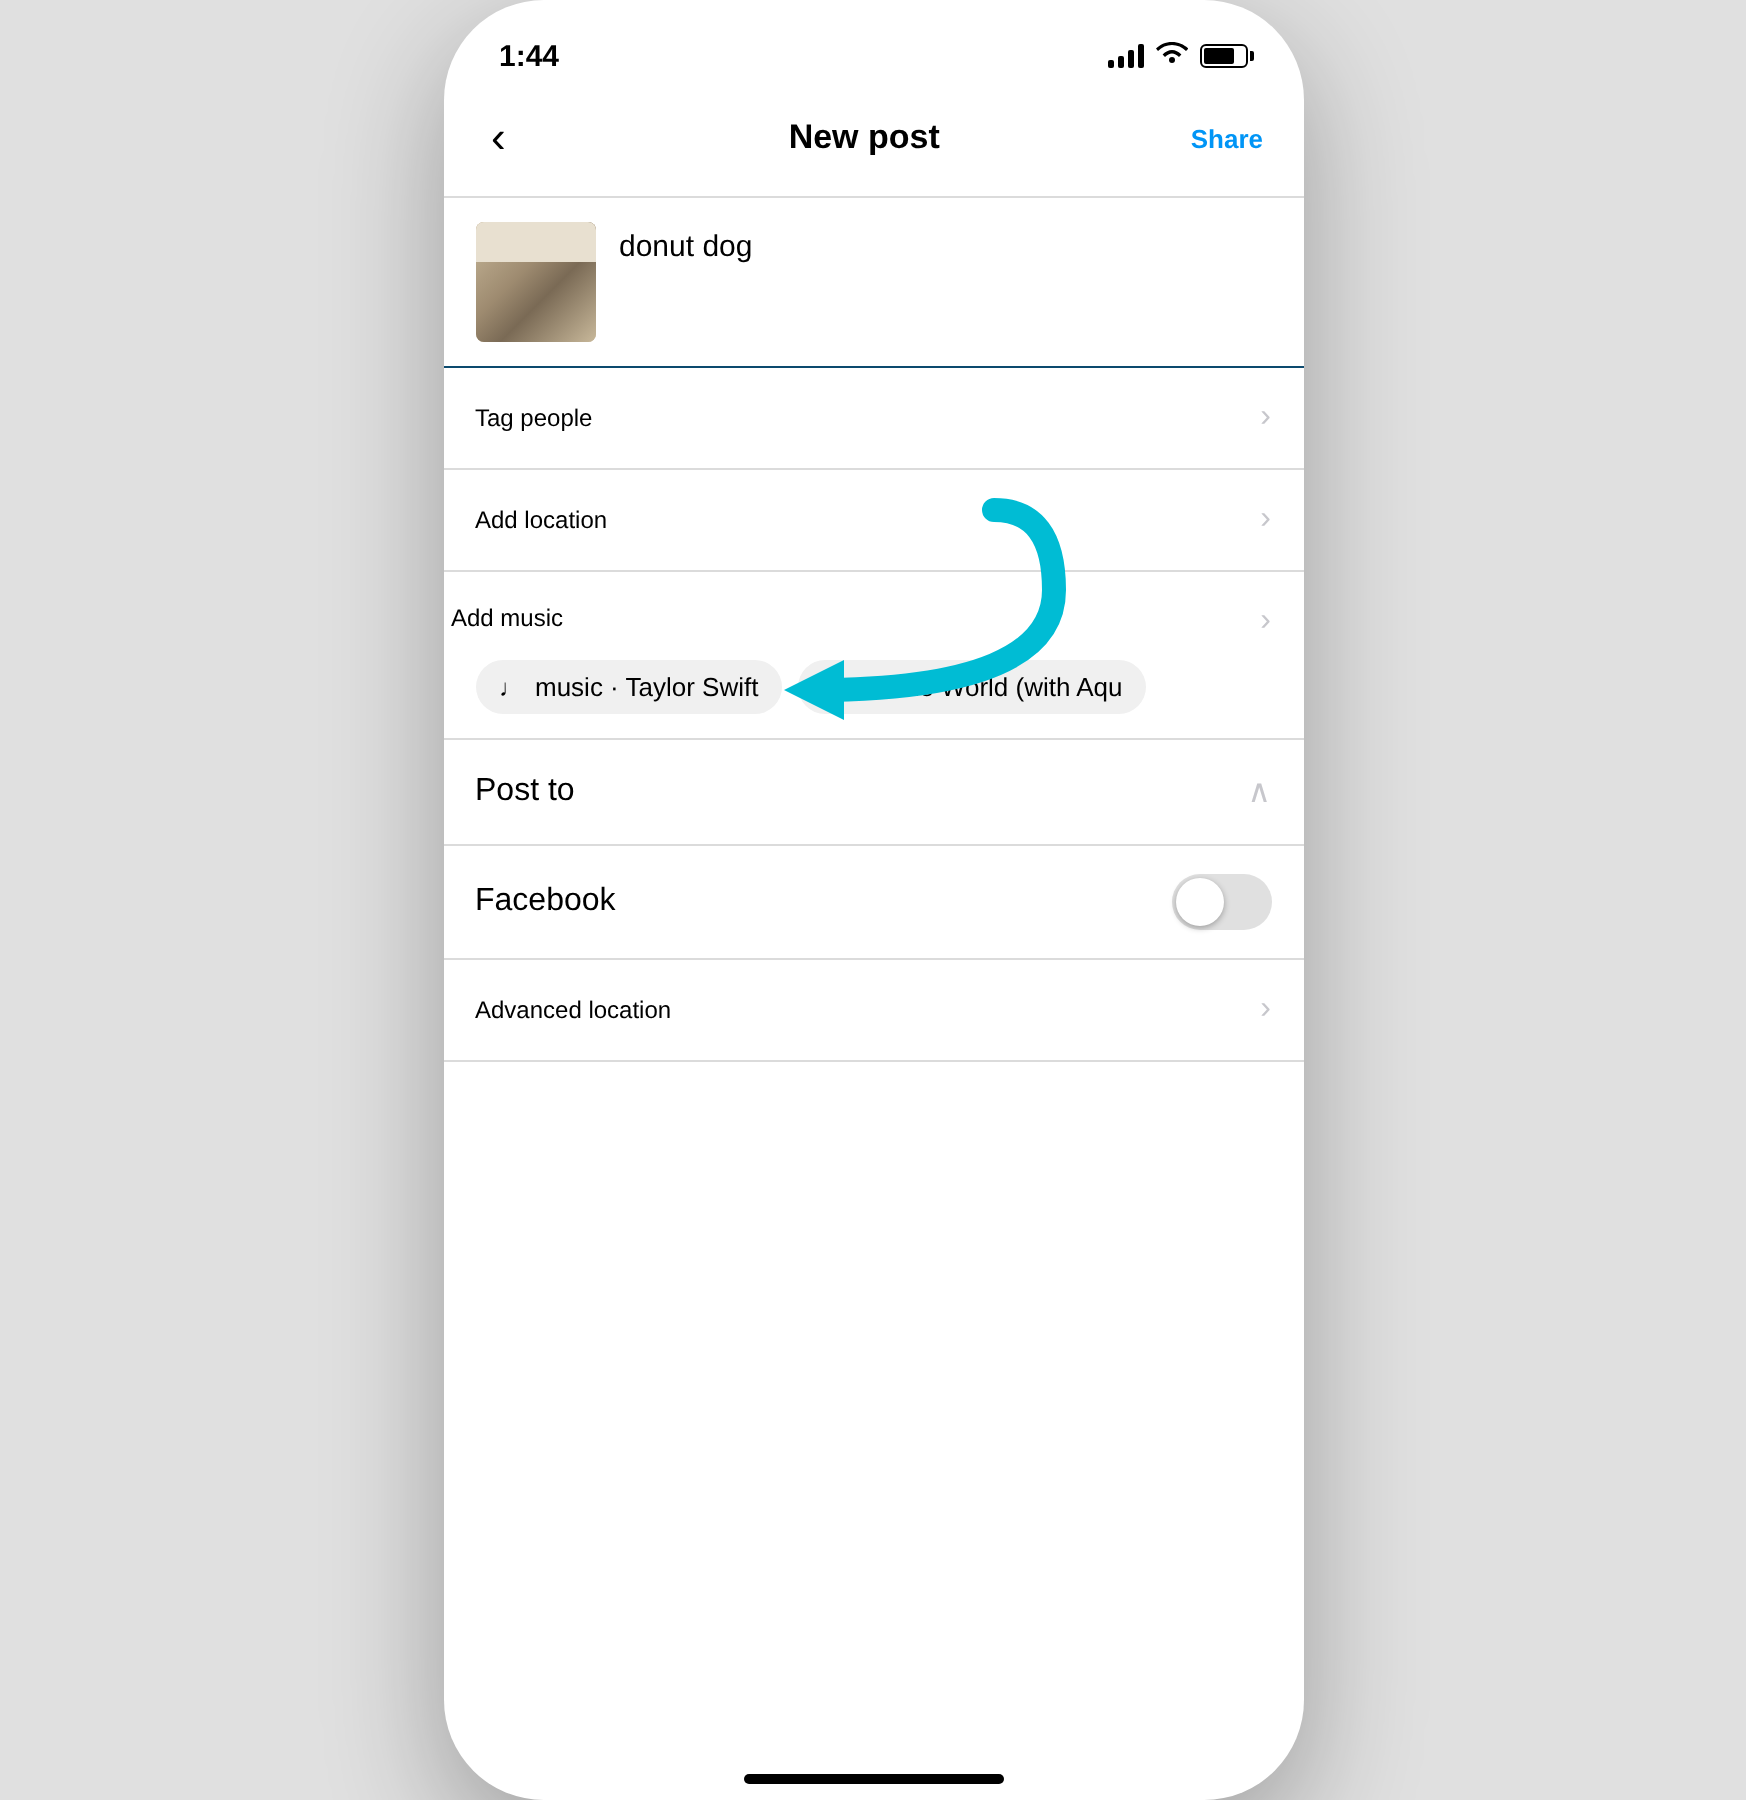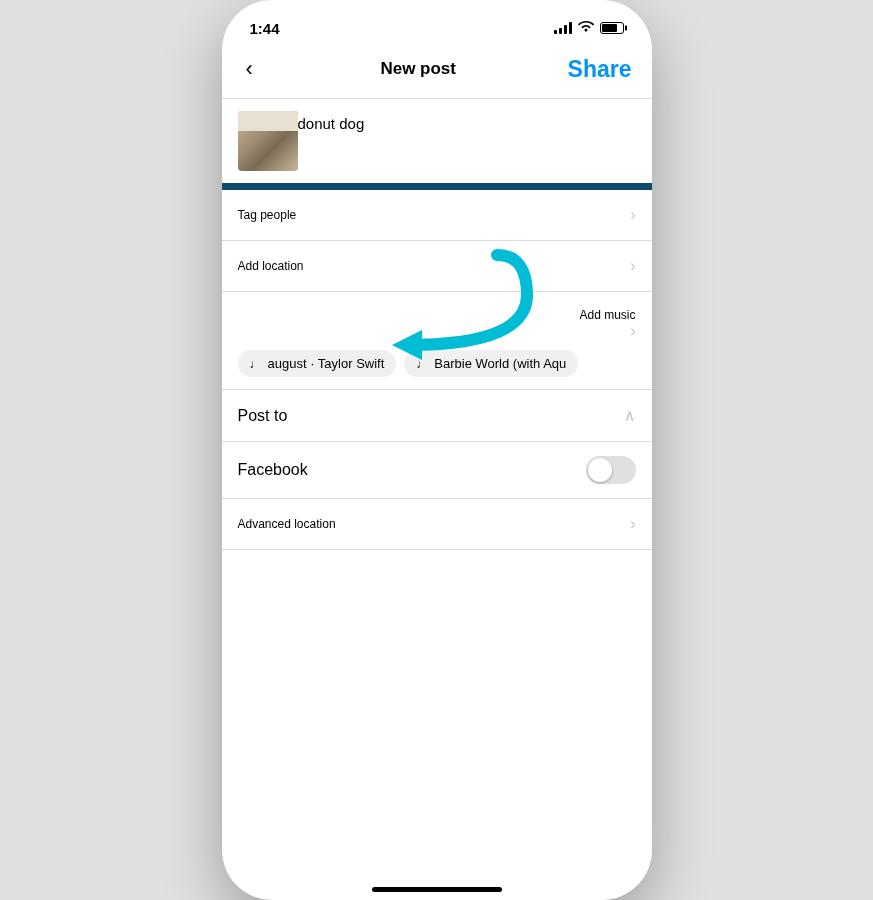--- a/index.html
+++ b/index.html
@@ -107,31 +107,32 @@
     }
 
     .nav-title {
       font-size: 17px;
       font-weight: 700;
       color: #000;
       padding-left: 12px;
     }
 
     .share-btn {
-      font-size: 23px;
+      font-size: 13px;
       font-weight: 600;
       color: #0095f6;
       cursor: pointer;
     }
 
     .post-preview {
       display: flex;
       align-items: flex-start;
       padding: 12px 16px;
-      border-bottom: 7px solid #0c4a6e;
+      border-bottom: 1px solid #0c4a6e;
+      gap: 12px;
     }
 
     .post-thumbnail {
       width: 60px;
       height: 60px;
       border-radius: 4px;
       overflow: hidden;
       flex-shrink: 0;
       background: #c8b89a;
       position: relative;
@@ -190,24 +191,23 @@
       font-size: 16px;
       color: #c7c7cc;
     }
 
     .music-section {
       border-bottom: 1px solid #dbdbdb;
     }
 
     .music-header {
       display: flex;
-      align-items: flex-end;
-      justify-content: space-between;
-      padding: 16px 16px 10px 16px;
-      flex-direction: column;
+      align-items: flex-start;
+      justify-content: space-between;
+      padding: 16px 16px 10px 4px;
     }
 
     .music-chips {
       display: flex;
       gap: 8px;
       padding: 0 16px 12px 16px;
       overflow: hidden;
     }
 
     .music-chip {
@@ -356,21 +356,21 @@
   </div>
 
   <div class="music-section">
     <div class="music-header">
       <span class="menu-item-label">Add music</span>
       <span class="chevron">›</span>
     </div>
     <div class="music-chips">
       <div class="music-chip">
         <span class="music-note">♩</span>
-        <span>august · Taylor Swift</span>
+        <span>music · Taylor Swift</span>
       </div>
       <div class="music-chip">
         <span class="music-note">♩</span>
         <span>Barbie World (with Aqu</span>
       </div>
     </div>
   </div>
 
   <svg class="arrow-annotation" viewBox="0 0 220 140" xmlns="http://www.w3.org/2000/svg">
 

